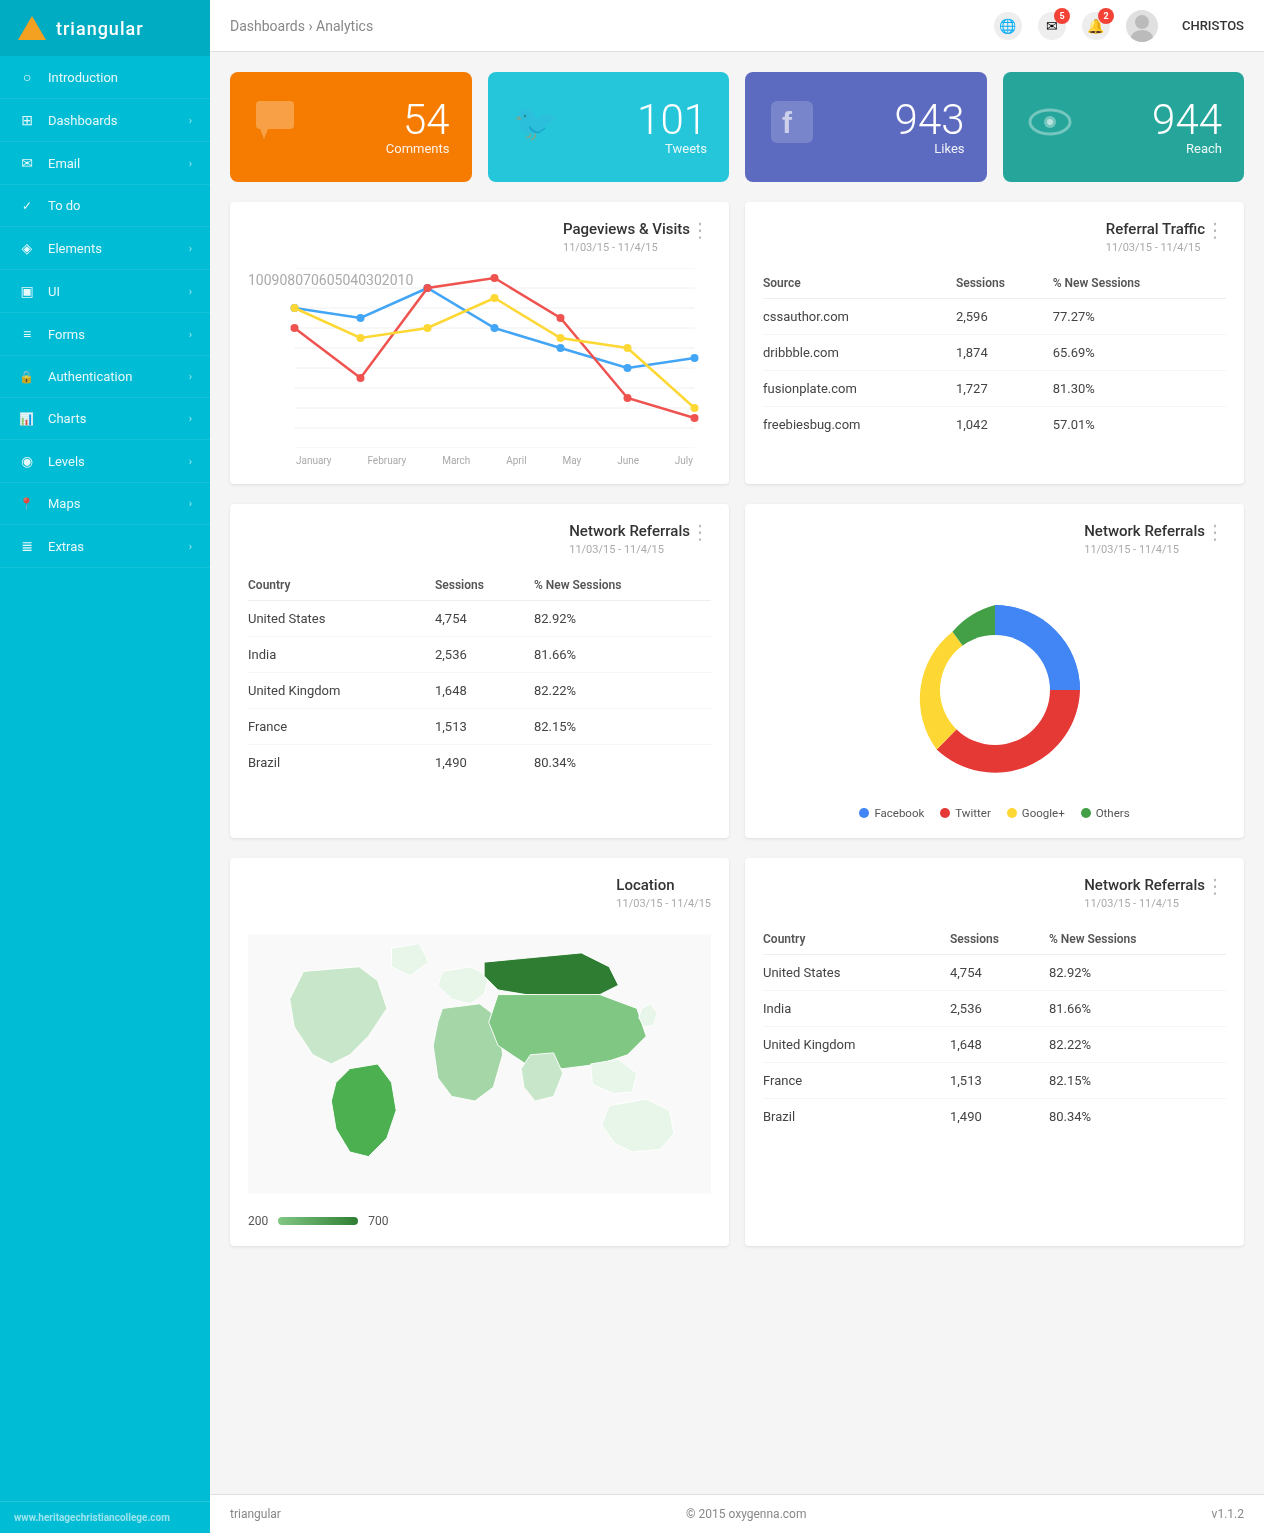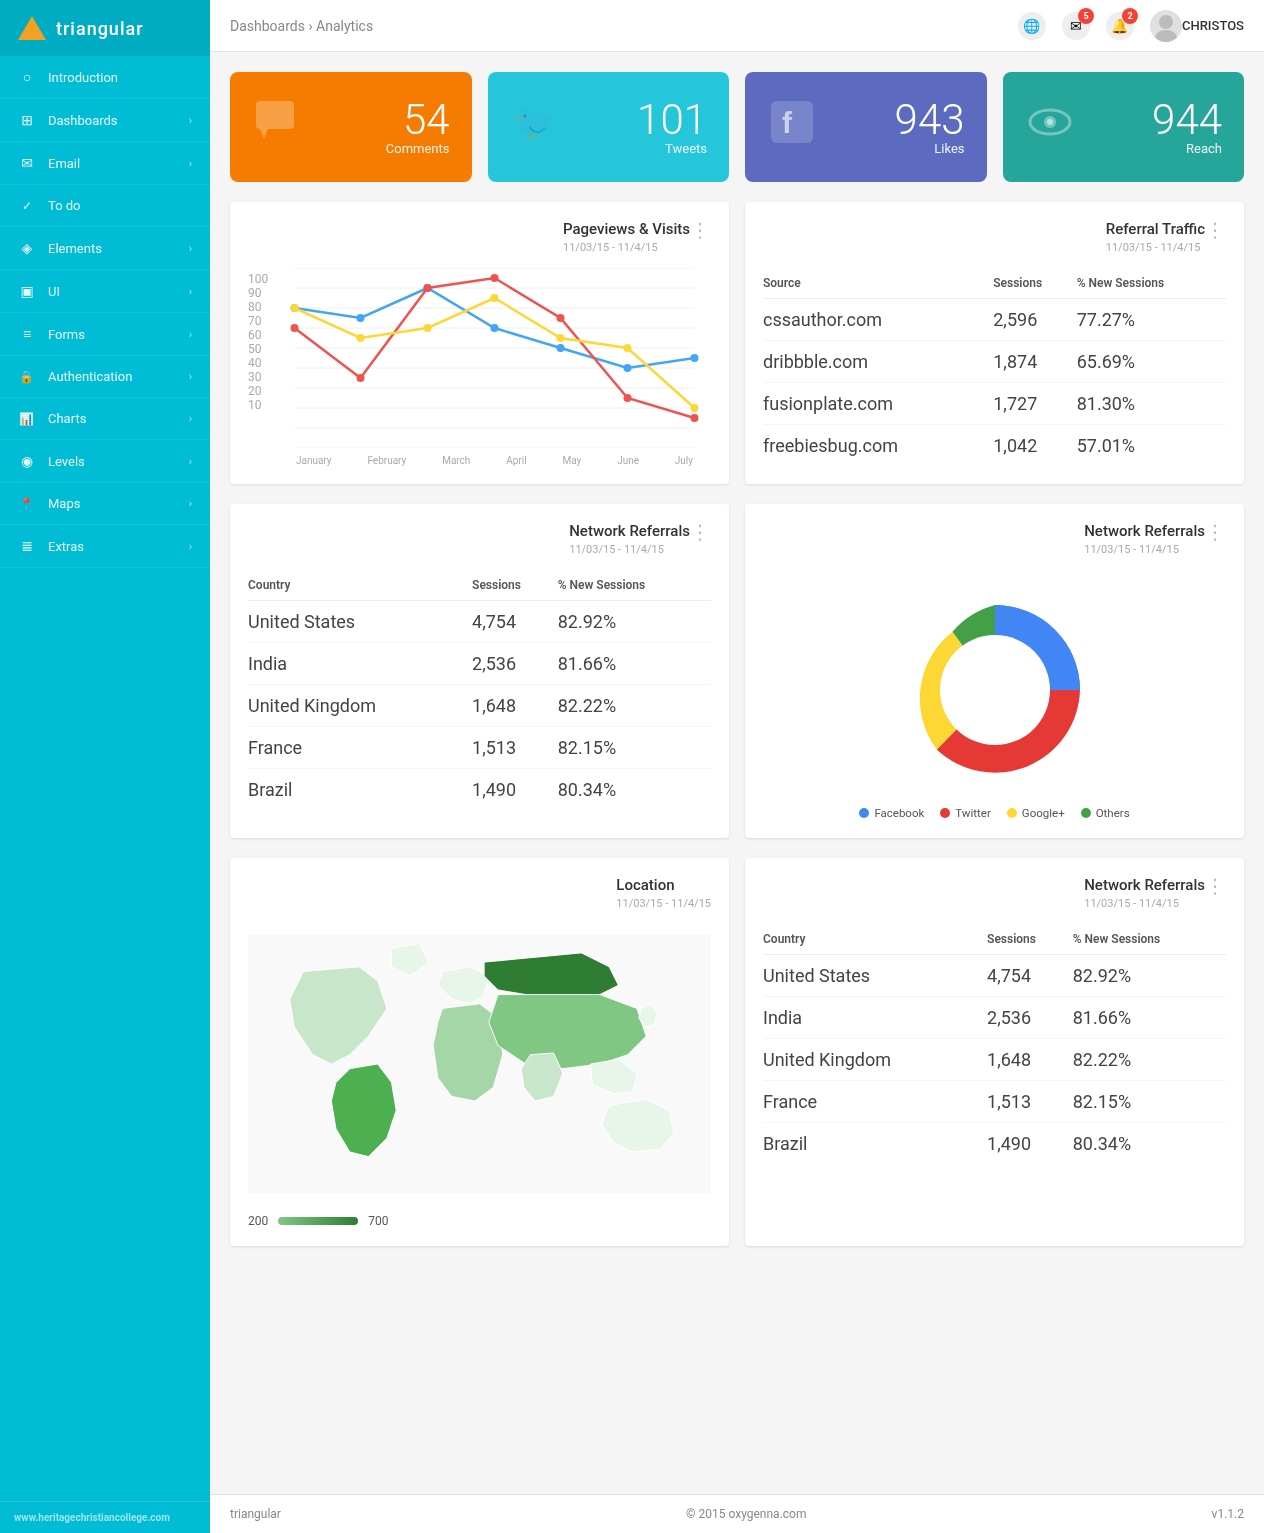--- a/index.html
+++ b/index.html
@@ -112,21 +112,21 @@
       color: white;
       font-size: 9px;
       width: 16px; height: 16px;
       border-radius: 50%;
       display: flex; align-items: center; justify-content: center;
       font-weight: bold;
     }
     .user-info {
       display: flex;
       align-items: center;
-      gap: 0;
+      gap: 24px;
       cursor: pointer;
     }
     .user-avatar {
       width: 32px; height: 32px;
       border-radius: 50%;
       background: #e0e0e0;
       overflow: hidden;
       display: flex; align-items: center; justify-content: center;
       font-size: 12px; color: #777;
     }
@@ -220,21 +220,21 @@
     .data-table th {
       text-align: left;
       font-size: 12px;
       font-weight: 600;
       color: #555;
       padding: 8px 0;
       border-bottom: 1px solid #eee;
     }
     .data-table td {
       padding: 10px 0;
-      font-size: 18px;
+      font-size: 13px;
       color: #444;
       border-bottom: 1px solid #f5f5f5;
     }
     .data-table tr:last-child td { border-bottom: none; }
 
     
     .donut-container {
       display: flex;
       flex-direction: column;
       align-items: center;
@@ -297,23 +297,23 @@
       color: #888;
       flex-shrink: 0;
     }
 
     
     .chart-y-labels {
       position: absolute;
       left: 0; top: 0;
       height: 100%;
       display: flex;
-      flex-direction: column;
+      flex-direction: row;
       justify-content: space-between;
-      font-size: 12px;
+      font-size: 14px;
       color: #aaa;
       padding: 4px 0;
     }
 
     
     .chart-x-labels {
       display: flex;
       justify-content: space-around;
       font-size: 10px;
       color: #aaa;

